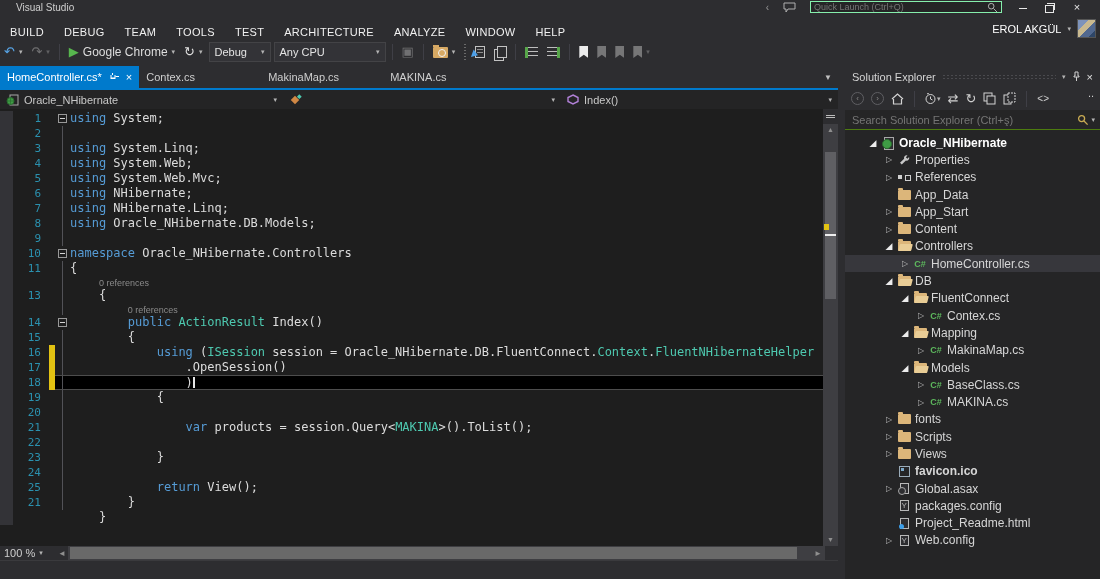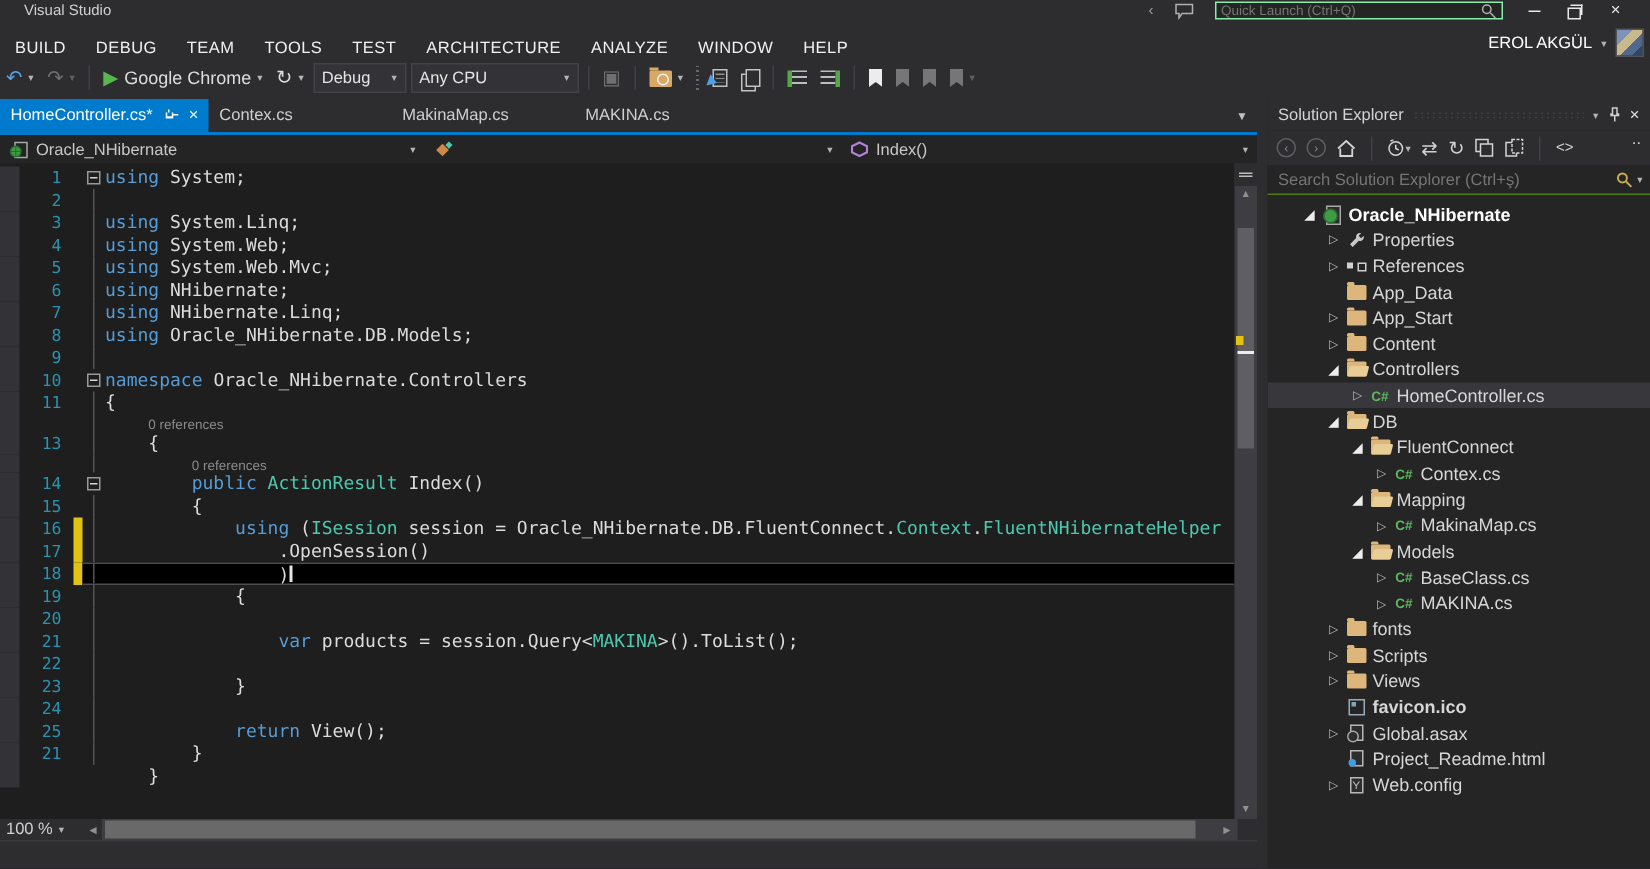--- a/index.html
+++ b/index.html
@@ -794,20 +794,27 @@
           <div class="trow" style="padding-left: 38px;">
             <span class="exp">▷</span>
             <span class="ticon">
               <span class="i-doc asax"></span>
             </span>
             <span class="tlabel">Global.asax</span>
           </div>
           <div class="trow" style="padding-left: 38px;">
             <span class="exp"></span>
             <span class="ticon">
+              <span class="i-doc cfg"></span>
+            </span>
+            <span class="tlabel">packages.config</span>
+          </div>
+          <div class="trow" style="padding-left: 38px;">
+            <span class="exp"></span>
+            <span class="ticon">
               <span class="i-doc html"></span>
             </span>
             <span class="tlabel">Project_Readme.html</span>
           </div>
           <div class="trow" style="padding-left: 38px;">
             <span class="exp">▷</span>
             <span class="ticon">
               <span class="i-doc cfg"></span>
             </span>
             <span class="tlabel">Web.config</span>

